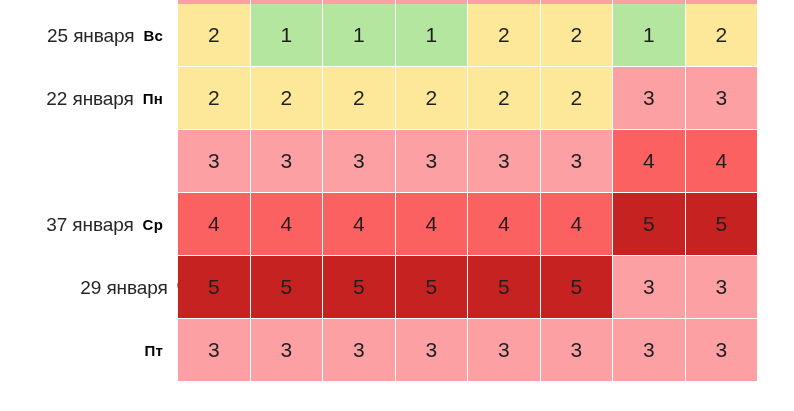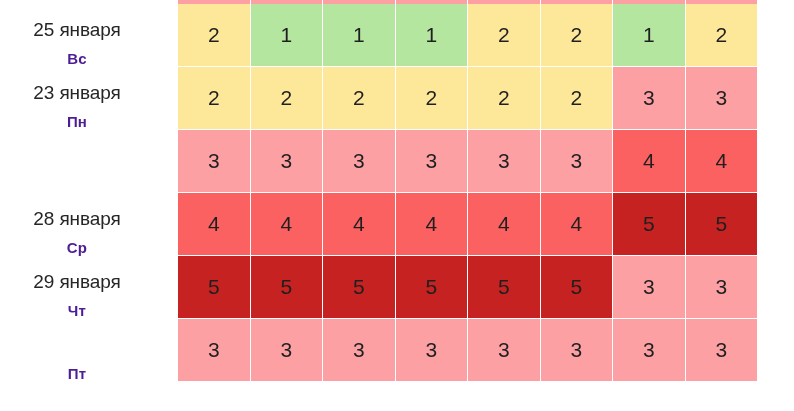--- a/index.html
+++ b/index.html
@@ -26,40 +26,39 @@
   
   .label-column {
     position: absolute;
     left: 0;
     top: 0;
     width: 178px;
     height: 382px;
   }
   .row-label {
     position: absolute;
-    left: 0;
+    left: 9px;
     width: 166px;
     height: 63px;
     display: flex;
     align-items: center;
     justify-content: flex-end;
     gap: 9px;
     padding-right: 12px;
     box-sizing: border-box;
     white-space: nowrap;
-    flex-direction: column;
   }
   .row-label .date-text {
     font-size: 19px;
     color: #262626;
     letter-spacing: -0.1px;
   }
   .row-label .dow-text {
     font-size: 15px;
-    color: #4c1d95;
+    color: #000000;
     font-weight: 600;
     letter-spacing: 0.2px;
   }
 
   
   .grid {
     position: absolute;
     left: 178px;
     top: 0;
     width: 579px;
@@ -106,28 +105,28 @@
 <body>
 
 <div id="heatmap-widget">
 
   <div class="label-column">
       <div class="row-label" style="top: 4px;">
         <span class="date-text">25 января</span>
         <span class="dow-text">Вс</span>
       </div>
       <div class="row-label" style="top: 67px;">
-        <span class="date-text">23 января</span>
+        <span class="date-text">22 января</span>
         <span class="dow-text">Пн</span>
       </div>
       <div class="row-label" style="top: 193px;">
-        <span class="date-text">28 января</span>
+        <span class="date-text">37 января</span>
         <span class="dow-text">Ср</span>
       </div>
-      <div class="row-label" style="top: 256px;">
+      <div class="row-label" style="top: 256px; margin-left: 32px;">
         <span class="date-text">29 января</span>
         <span class="dow-text">Чт</span>
       </div>
       <div class="row-label" style="top: 319px;">
         <span class="dow-text">Пт</span>
       </div>
     </div>
 
   <div class="grid">
       <div class="grid-row partial" style="top: 0px; height: 4px;">

